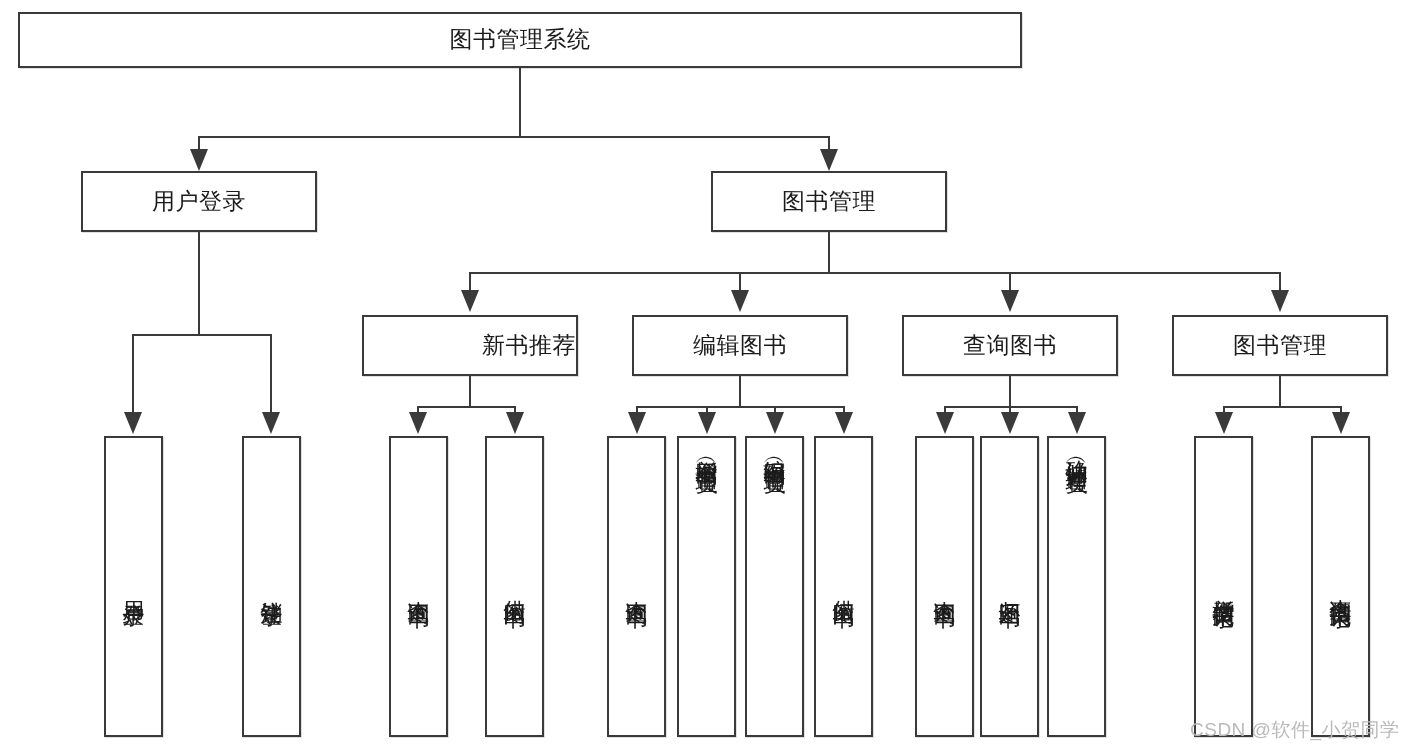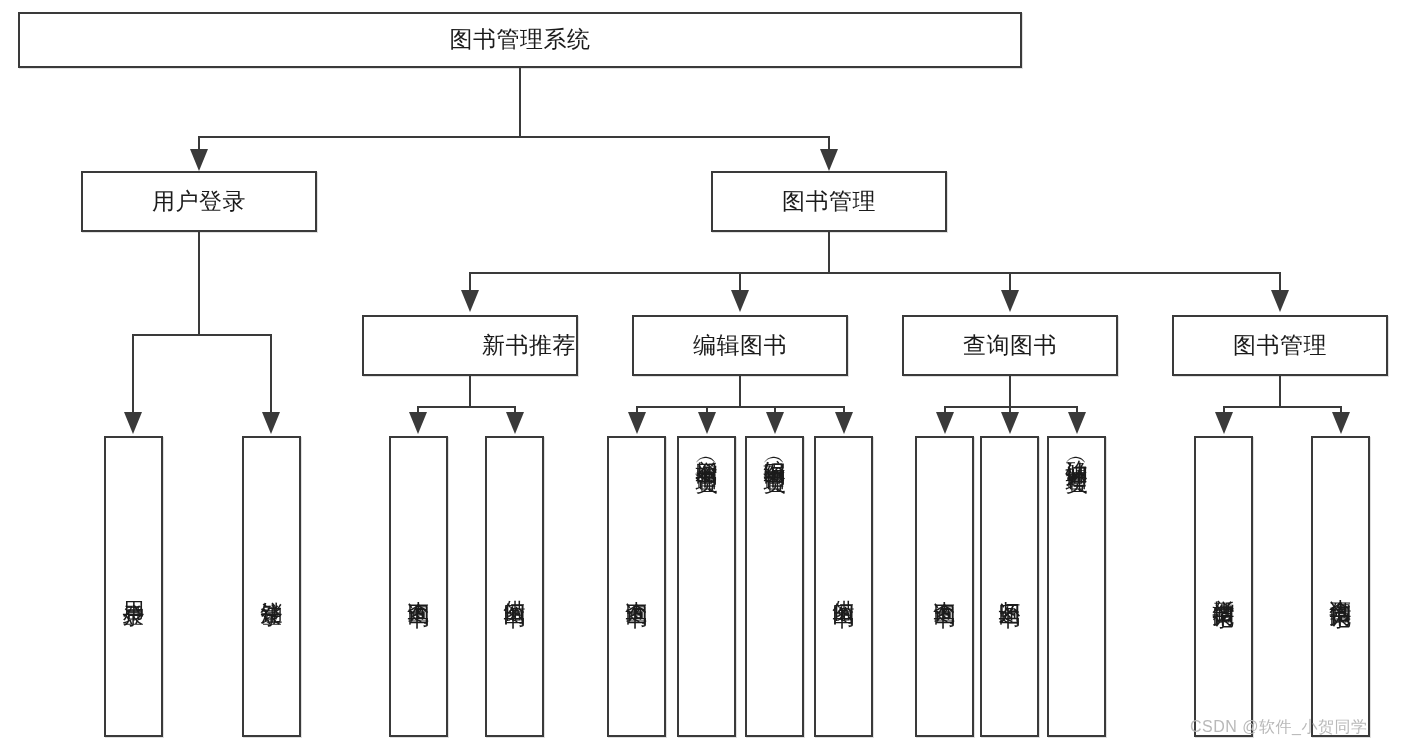--- a/index.html
+++ b/index.html
@@ -74,21 +74,21 @@
     height: 0;
     border-left: 9px solid transparent;
     border-right: 9px solid transparent;
     border-top: 22px solid #3a3a3a;
   }
 
   
   #watermark {
     position: absolute;
     color: #b9b9b9;
-    font-size: 16px;
+    font-size: 19px;
     letter-spacing: 0.5px;
     white-space: nowrap;
     font-family: "Liberation Sans", "DejaVu Sans", sans-serif;
   }
 </style>
 </head>
 <body>
 
 <div id="canvas">
 

